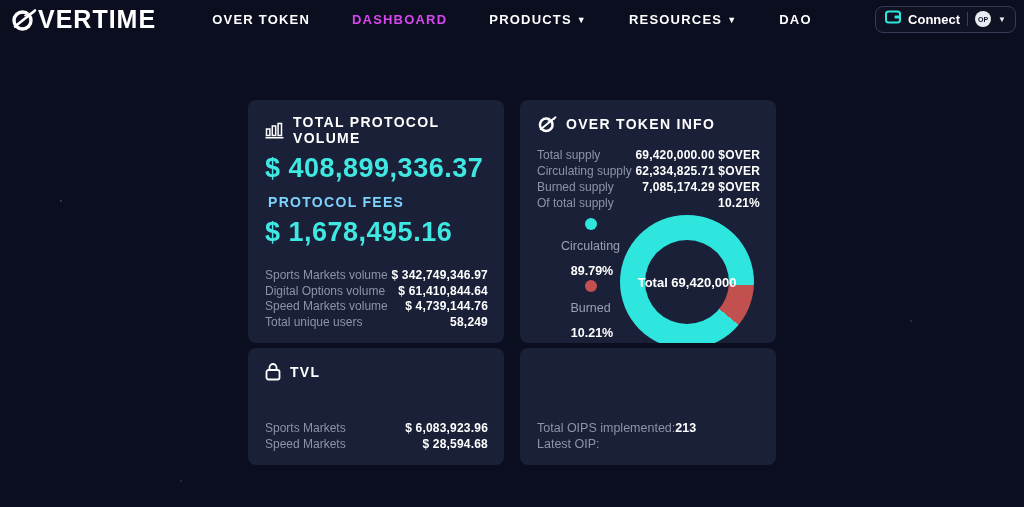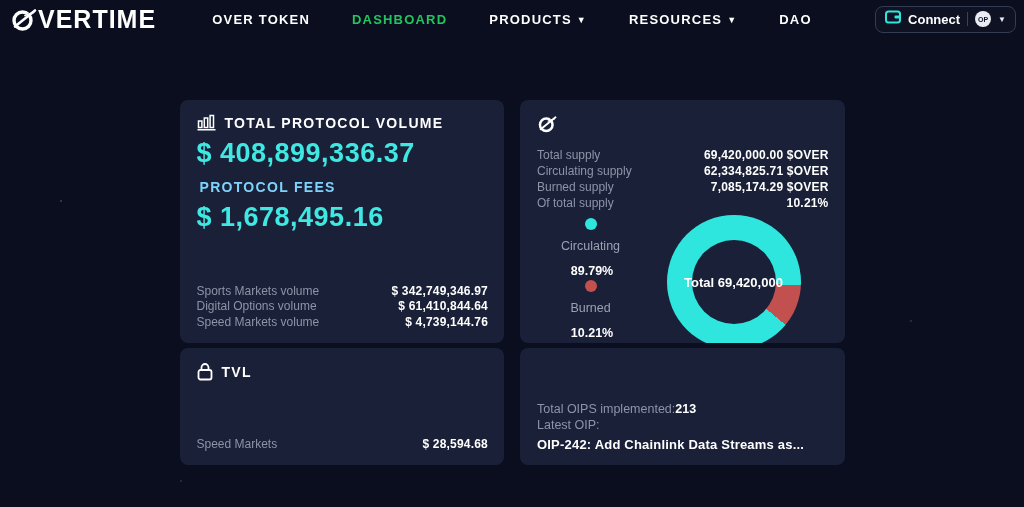--- a/index.html
+++ b/index.html
@@ -29,38 +29,38 @@
     position:relative; z-index:2;
   }
   .logo { display:flex; align-items:center; gap:1px; cursor:pointer; }
   .logo svg { display:block; }
   .logo-text { font-size:25px; font-weight:bold; letter-spacing:1px; color:#ffffff; line-height:1; }
   .nav { position:absolute; left:50%; transform:translateX(-50%); display:flex; gap:42px; align-items:center; }
   .nav-item {
     font-size:13px; font-weight:bold; letter-spacing:1.2px; color:#ffffff;
     cursor:pointer; display:flex; align-items:center; gap:5px; white-space:nowrap;
   }
-  .nav-item.active { color:#22c55e; }
+  .nav-item.active { color:#d946ef; }
   .nav-caret { font-size:9px; position:relative; top:1px; }
   .wallet-btn {
     margin-left:auto; display:flex; align-items:center; gap:7px;
     border:1px solid #333b55; border-radius:8px; padding:5px 9px;
     background:rgba(255,255,255,0.02); cursor:pointer; height:27px;
   }
   .wallet-btn .connect-label { font-size:13px; font-weight:bold; color:#ffffff; }
   .wallet-divider { width:1px; height:14px; background:#39415c; }
   .network-badge {
     width:16px; height:16px; border-radius:50%; background:#e9ecf2; color:#10152b;
     font-size:7px; font-weight:bold; display:flex; align-items:center; justify-content:center;
   }
   .wallet-caret { color:#e9ecf2; font-size:8px; }
 
   
   .grid {
-    width:665px; margin:62px auto 0;
+    width:528px; margin:62px auto 0;
     display:grid; grid-template-columns:1fr 1fr; gap:5px 16px;
     grid-template-rows:243px 117px;
     position:relative; z-index:1;
   }
   .card {
     background:#1a2037; border-radius:8px; padding:14px 16px 13px 17px;
     display:flex; flex-direction:column; overflow:hidden;
   }
   .card-title-row { display:flex; align-items:center; gap:9px; }
   .card-title { font-size:14px; font-weight:bold; letter-spacing:1.3px; color:#ffffff; }
@@ -177,33 +177,38 @@
         <span class="stat-value">$ 342,749,346.97</span>
       </div>
       <div class="stat-row">
         <span class="stat-label">Digital Options volume</span>
         <span class="stat-value">$ 61,410,844.64</span>
       </div>
       <div class="stat-row">
         <span class="stat-label">Speed Markets volume</span>
         <span class="stat-value">$ 4,739,144.76</span>
       </div>
+      <div class="stat-row">
+        <span class="stat-label">Total unique users</span>
+        <span class="stat-value">58,249</span>
+      </div>
     </div>
   </section>
 
   <section class="card">
     <div class="card-title-row">
       <span class="card-icon">
         <svg width="20" height="20" viewBox="0 0 27 27">
           <circle cx="12.5" cy="14.5" r="8.5" fill="none" stroke="#ffffff" stroke-width="3.4"></circle>
           <path d="M4 21 L24 5.5 L17 8 Z" fill="#1a2037" stroke="none"></path>
           <path d="M5 20.5 L25 4.5" stroke="#ffffff" stroke-width="2.6" stroke-linecap="round"></path>
           <path d="M15 9.5 L23.5 6.5" stroke="#ffffff" stroke-width="1.8" stroke-linecap="round"></path>
         </svg>
       </span>
+      <span class="card-title">OVER TOKEN INFO</span>
     </div>
     <div class="token-rows">
       <div class="stat-row">
         <span class="stat-label">Total supply</span>
         <span class="stat-value">69,420,000.00 $OVER</span>
       </div>
       <div class="stat-row">
         <span class="stat-label">Circulating supply</span>
         <span class="stat-value">62,334,825.71 $OVER</span>
       </div>
@@ -242,32 +247,35 @@
       <span class="card-icon">
         <svg width="16" height="19" viewBox="0 0 16 19">
           <rect x="1.5" y="8" width="13" height="9.5" rx="2" fill="none" stroke="#ffffff" stroke-width="1.8"></rect>
           <path d="M4.5 8 V5.5 a3.5 3.5 0 0 1 7 0 V8" fill="none" stroke="#ffffff" stroke-width="1.8"></path>
         </svg>
       </span>
       <span class="card-title">TVL</span>
     </div>
     <div class="stat-rows">
       <div class="stat-row">
+        <span class="stat-label">Sports Markets</span>
+        <span class="stat-value">$ 6,083,923.96</span>
+      </div>
+      <div class="stat-row">
         <span class="stat-label">Speed Markets</span>
         <span class="stat-value">$ 28,594.68</span>
       </div>
     </div>
   </section>
 
   <section class="card">
     <div class="gov-rows">
       <div class="gov-row">
         <span class="gov-label">Total OIPS implemented:</span>
         <span class="gov-value">213</span>
       </div>
       <div class="gov-row">
         <span class="gov-label">Latest OIP:</span>
       </div>
-      <div class="oip-line">OIP-242: Add Chainlink Data Streams as...</div>
     </div>
   </section>
 
 </main>
 
 </body></html>

